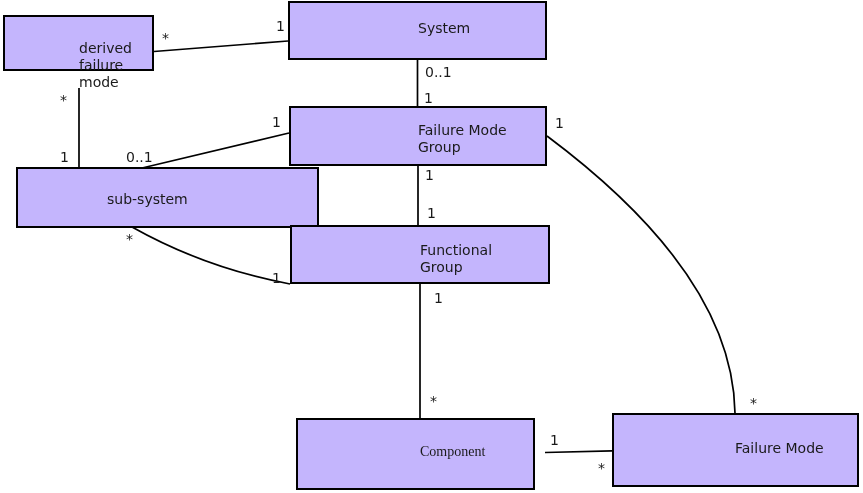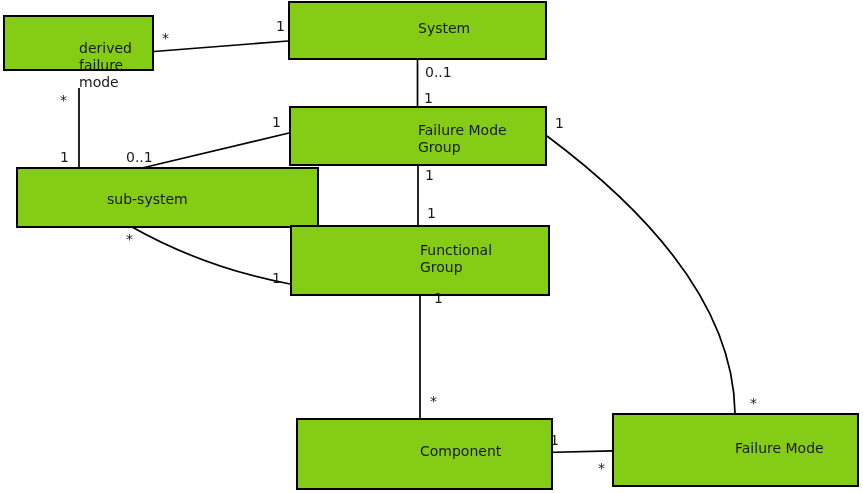--- a/index.html
+++ b/index.html
@@ -19,21 +19,21 @@
     width: 863px; height: 493px;
   }
   .edges-svg path {
     stroke: #000000;
     stroke-width: 1.7;
     fill: none;
   }
   .box {
     position: absolute;
     box-sizing: border-box;
-    background: #84cc16;
+    background: #c4b5fd;
     border: 2px solid #000000;
   }
   .box-label {
     position: absolute;
     white-space: pre-line;
     line-height: 17px;
     text-align: left;
   }
   .mult {
     position: absolute;
@@ -69,26 +69,26 @@
 
   <div class="box" style="left:289px; top:106px; width:258px; height:60px;">
     <span class="box-label" style="left:127px; top:14px;">Failure Mode
 Group</span>
   </div>
 
   <div class="box" style="left:16px; top:167px; width:303px; height:61px;">
     <span class="box-label" style="left:89px; top:22px;">sub-system</span>
   </div>
 
-  <div class="box" style="left:290px; top:225px; width:260px; height:71px;">
+  <div class="box" style="left:290px; top:225px; width:260px; height:59px;">
     <span class="box-label" style="left:128px; top:15px;">Functional
 Group</span>
   </div>
 
-  <div class="box" style="left:296px; top:418px; width:257px; height:72px;">
+  <div class="box" style="left:296px; top:418px; width:239px; height:72px;font-family:Liberation Serif, serif;">
     <span class="box-label" style="left:122px; top:23px;">Component</span>
   </div>
 
   <div class="box" style="left:612px; top:413px; width:247px; height:74px;">
     <span class="box-label" style="left:121px; top:25px;">Failure Mode</span>
   </div>
 
   <span class="mult" style="left:162px; top:30px;">*</span>
   <span class="mult" style="left:276px; top:18px;">1</span>
 

